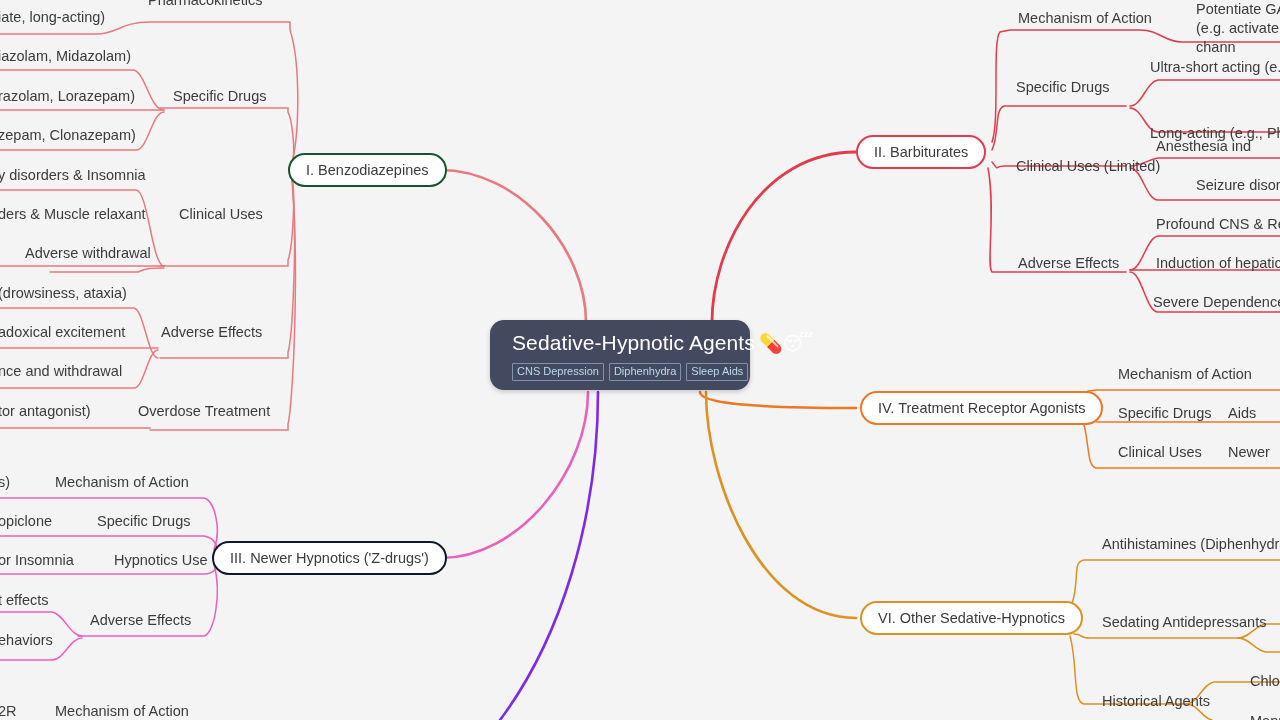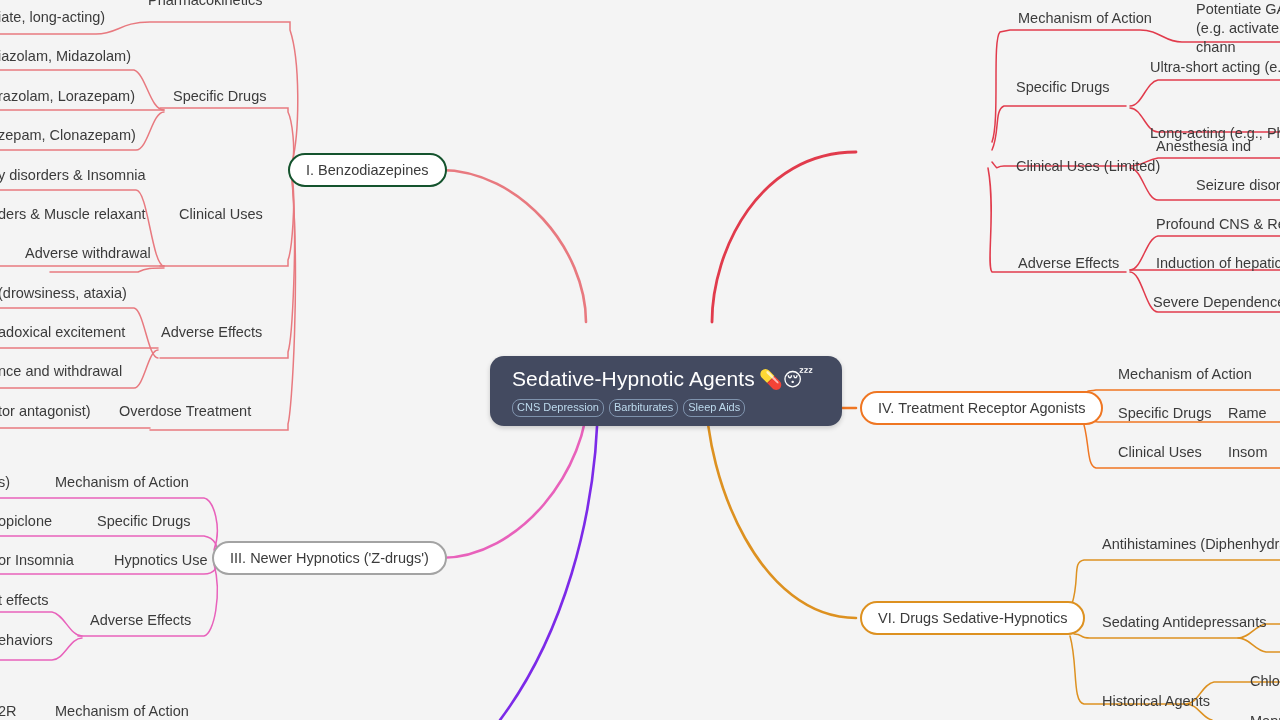--- a/index.html
+++ b/index.html
@@ -9,44 +9,43 @@
     background:#f4f4f4;
     font-family:"Liberation Sans","DejaVu Sans",sans-serif;
     position:relative;
   }
   #canvas{position:absolute;inset:0;width:1280px;height:720px;}
   #edges{position:absolute;left:0;top:0;width:1280px;height:720px;pointer-events:none;}
 
   
   .central{
     position:absolute;
-    left:490px;top:320px;width:352px;height:70px;
+    left:490px;top:320px;width:260px;height:70px;
     background:#434a60;
     border-radius:14px;
     box-sizing:border-box;
     padding:10px 22px 8px 22px;
     z-index:20;
     box-shadow:0 2px 5px rgba(0,0,0,.18);
-    margin-top:36px;
   }
   .central-title{
     color:#ffffff;
     font-size:21px;
     line-height:26px;
     white-space:nowrap;
     letter-spacing:.1px;
   }
   .central-emoji{font-size:19px;margin-left:4px;}
   .tag-row{display:flex;gap:5px;margin-top:6px;}
   .tag{
     font-size:11px;
     line-height:13px;
     color:#bcd9ec;
     border:1px solid #7f93ad;
-    border-radius:8px;
+    border-radius:1px;
     padding:1px 4px 2px 4px;
     background:#434a60;
     white-space:nowrap;
   }
 
   
   .node{
     position:absolute;
     background:#ffffff;
     border-radius:999px;
@@ -54,21 +53,21 @@
     display:flex;align-items:center;justify-content:center;
     padding:0 16px;
     height:34px;
     font-size:14.5px;
     color:#3b3b3b;
     white-space:nowrap;
     z-index:15;
   }
   .node.b1{border:2px solid #14532d;}
   .node.b2{border:2px solid #e13b4c;}
-  .node.b3{border:2px solid #a3a3a3;}
+  .node.b3{border:2px solid #0f172a;}
   .node.b4{border:2px solid #ef7622;}
   .node.b6{border:2px solid #dd9120;}
 
   
   .lbl{
     position:absolute;
     font-size:14.5px;
     line-height:19px;
     color:#3b3b3b;
     white-space:nowrap;
@@ -150,61 +149,64 @@
       <path stroke="#dd9120" stroke-width="1.5" d="M 1186 704 C 1198 704 1202 718 1212 720"></path>
     </g>
   </svg>
 
   <div class="central">
     <div class="central-title">
       <span>Sedative-Hypnotic Agents</span><span class="central-emoji">💊😴</span>
     </div>
     <div class="tag-row">
       <span class="tag">CNS Depression</span>
-      <span class="tag">Barbiturates</span>
+      <span class="tag">Diphenhydra</span>
       <span class="tag">Sleep Aids</span>
     </div>
   </div>
 
   <div class="node b1" style="left:288px;top:153px;">
     <span>I. Benzodiazepines</span>
   </div>
 
+  <div class="node b2" style="left:856px;top:135px;">
+    <span>II. Barbiturates</span>
+  </div>
 
   <div class="node b3" style="left:212px;top:541px;">
     <span>III. Newer Hypnotics ('Z-drugs')</span>
   </div>
 
   <div class="node b4" style="left:860px;top:391px;">
     <span>IV. Treatment Receptor Agonists</span>
   </div>
 
   <div class="node b6" style="left:860px;top:601px;">
-    <span>VI. Drugs Sedative-Hypnotics</span>
+    <span>VI. Other Sedative-Hypnotics</span>
   </div>
 
   <div class="lbl" style="left:148px;top:-9px;">Pharmacokinetics</div>
   <div class="lbl" style="left:-2px;top:8px;">iate, long-acting)</div>
 
   <div class="lbl" style="left:173px;top:87px;">Specific Drugs</div>
   <div class="lbl" style="left:-2px;top:47px;">iazolam, Midazolam)</div>
   <div class="lbl" style="left:-2px;top:87px;">razolam, Lorazepam)</div>
   <div class="lbl" style="left:-2px;top:126px;">zepam, Clonazepam)</div>
 
   <div class="lbl" style="left:179px;top:205px;">Clinical Uses</div>
   <div class="lbl" style="left:-2px;top:166px;">y disorders &amp; Insomnia</div>
   <div class="lbl" style="left:-2px;top:205px;">ders &amp; Muscle relaxant</div>
   <div class="lbl" style="left:25px;top:244px;">Adverse withdrawal</div>
 
   <div class="lbl" style="left:161px;top:323px;">Adverse Effects</div>
   <div class="lbl" style="left:-2px;top:284px;">(drowsiness, ataxia)</div>
   <div class="lbl" style="left:-2px;top:323px;">adoxical excitement</div>
   <div class="lbl" style="left:-2px;top:362px;">nce and withdrawal</div>
 
-  <div class="lbl" style="left:119px;top:402px;">Overdose Treatment</div>
+  <div class="lbl" style="left:138px;top:402px;">Overdose Treatment</div>
   <div class="lbl" style="left:-2px;top:402px;">tor antagonist)</div>
 
   <div class="lbl" style="left:55px;top:473px;">Mechanism of Action</div>
   <div class="lbl" style="left:-2px;top:473px;">s)</div>
 
   <div class="lbl" style="left:97px;top:512px;">Specific Drugs</div>
   <div class="lbl" style="left:-2px;top:512px;">opiclone</div>
 
   <div class="lbl" style="left:114px;top:551px;">Hypnotics Use</div>
   <div class="lbl" style="left:-2px;top:551px;">or Insomnia</div>
@@ -227,23 +229,23 @@
   <div class="lbl" style="left:1156px;top:137px;">Anesthesia ind</div>
   <div class="lbl" style="left:1196px;top:176px;">Seizure disord</div>
 
   <div class="lbl" style="left:1018px;top:254px;">Adverse Effects</div>
   <div class="lbl" style="left:1156px;top:215px;">Profound CNS &amp; Resp</div>
   <div class="lbl" style="left:1156px;top:254px;">Induction of hepatic</div>
   <div class="lbl" style="left:1153px;top:293px;">Severe Dependence </div>
 
   <div class="lbl" style="left:1118px;top:365px;">Mechanism of Action</div>
   <div class="lbl" style="left:1118px;top:404px;">Specific Drugs</div>
-  <div class="lbl" style="left:1228px;top:404px;">Rame</div>
+  <div class="lbl" style="left:1228px;top:404px;">Aids</div>
   <div class="lbl" style="left:1118px;top:443px;">Clinical Uses</div>
-  <div class="lbl" style="left:1228px;top:443px;">Insom</div>
+  <div class="lbl" style="left:1228px;top:443px;">Newer</div>
 
   <div class="lbl" style="left:1102px;top:535px;">Antihistamines (Diphenhydra</div>
   <div class="lbl" style="left:1102px;top:613px;">Sedating Antidepressants</div>
   <div class="lbl" style="left:1102px;top:692px;">Historical Agents</div>
   <div class="lbl" style="left:1250px;top:672px;">Chlor</div>
   <div class="lbl" style="left:1250px;top:712px;">Mepr</div>
 
 </div>
 
 </body></html>

